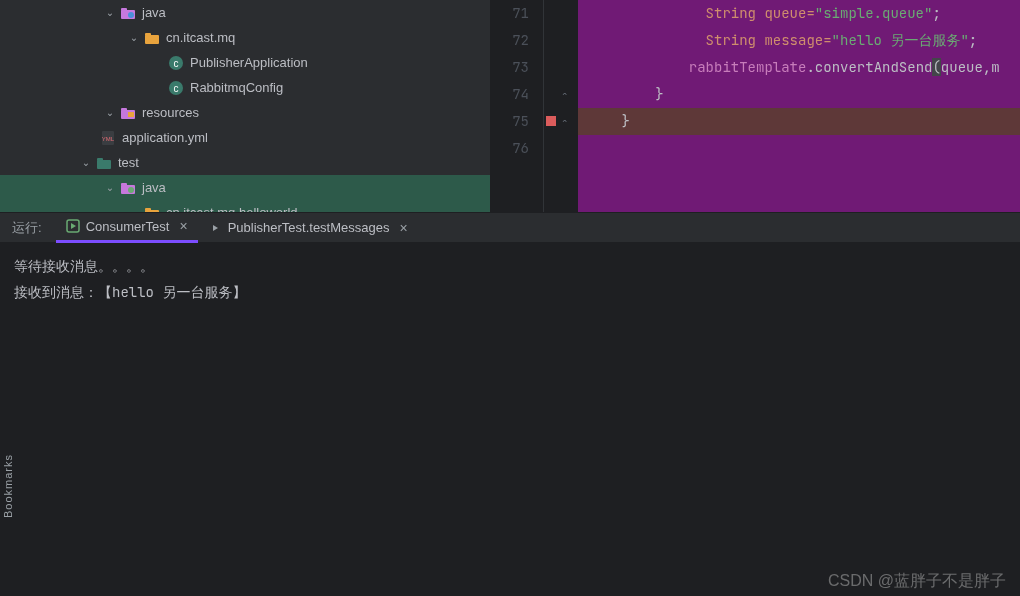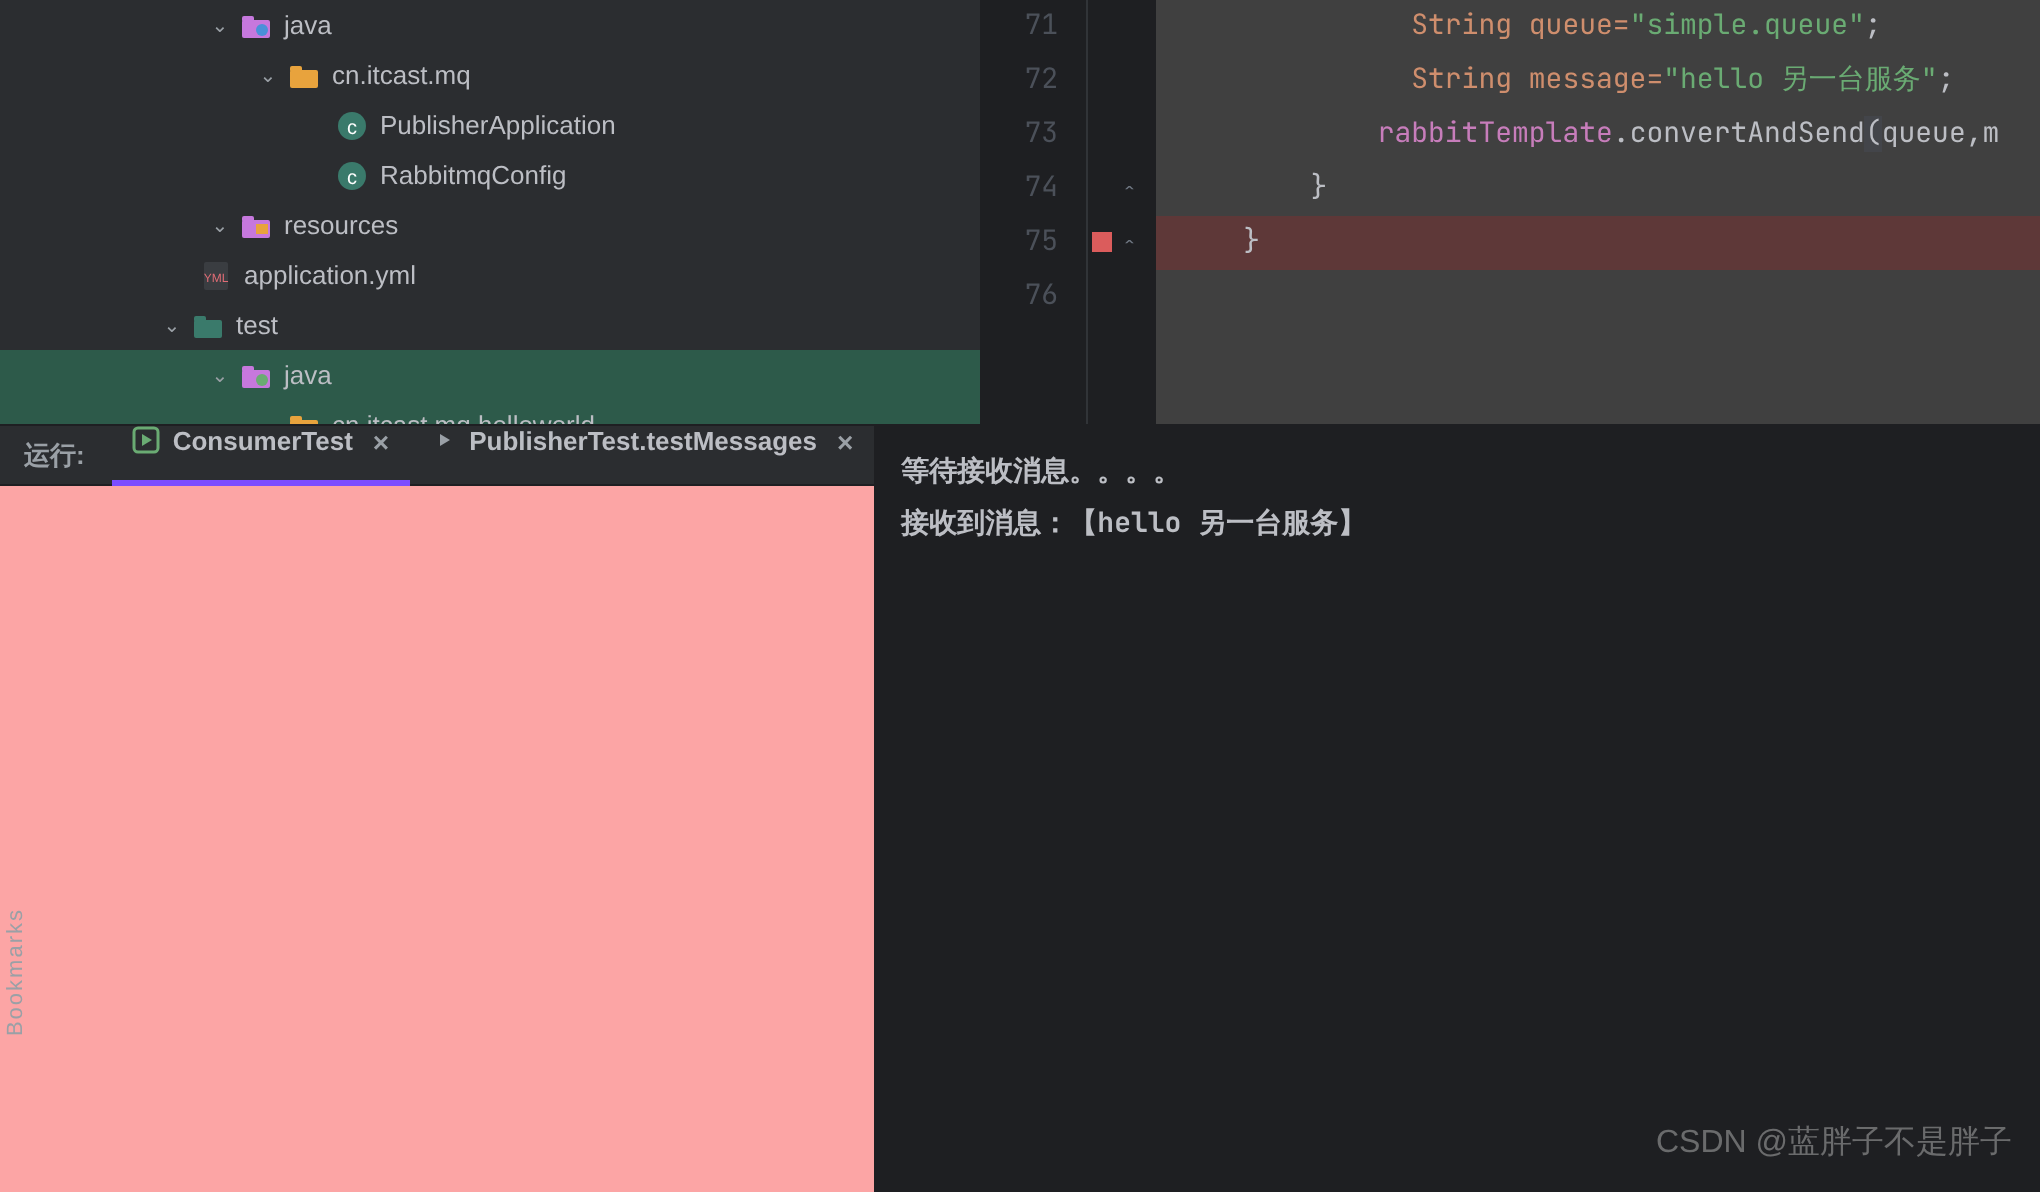--- a/index.html
+++ b/index.html
@@ -52,21 +52,21 @@
     }
     .folder-orange { color: #e8a33d; }
     .folder-purple { color: #c678dd; }
     .folder-teal { color: #56b6a4; }
     .file-teal { color: #4ec9b0; }
     .file-yml { color: #e06c75; }
     .tree-label { color: #bcbec4; }
     
     .editor-area {
       flex: 1;
-      background: #404040;
+      background: #701a75;
       display: flex;
       font-family: 'Consolas', 'JetBrains Mono', monospace;
       font-size: 14px;
       position: relative;
       overflow: hidden;
       justify-content: flex-end;
     }
     .gutter {
       background: #1e1f22;
       color: #4b5059;
@@ -117,38 +117,38 @@
     .method { color: #c77dbb; }
     .field { color: #bcbec4; }
     .punct { color: #bcbec4; }
     .paren-hl { background: #43454a; }
     
     .console-section {
       height: 384px;
       background: #fca5a5;
       border-top: 1px solid #1e1f22;
       display: flex;
-      flex-direction: row;
-      font-weight: bold;
+      flex-direction: column;
     }
     .console-tabs {
       display: flex;
       align-items: center;
       height: 30px;
       background: #2b2d30;
       border-bottom: 1px solid #1e1f22;
       padding-left: 8px;
     }
     .run-label {
       color: #9aa0a6;
       margin-right: 10px;
       padding: 0 4px;
     }
     .console-tab {
       display: flex;
+      align-items: center;
       height: 30px;
       padding: 0 10px;
       cursor: pointer;
       gap: 6px;
       color: #bcbec4;
     }
     .console-tab.active {
       border-bottom: 3px solid #7c4dff;
     }
     .tab-icon {
@@ -186,21 +186,21 @@
       writing-mode: vertical-rl;
       transform: rotate(180deg);
       color: #9aa0a6;
       font-size: 11px;
       padding: 8px 2px;
       letter-spacing: 1px;
     }
     .watermark {
       position: absolute;
       right: 14px;
-      bottom: 14px;
+      bottom: 4px;
       color: rgba(200,200,200,0.45);
       font-size: 16px;
     }
   </style>
 </head>
 <body>
 
 <div class="top-section">
   <div class="project-tree">
     <div class="tree-item" style="padding-left:104px">

